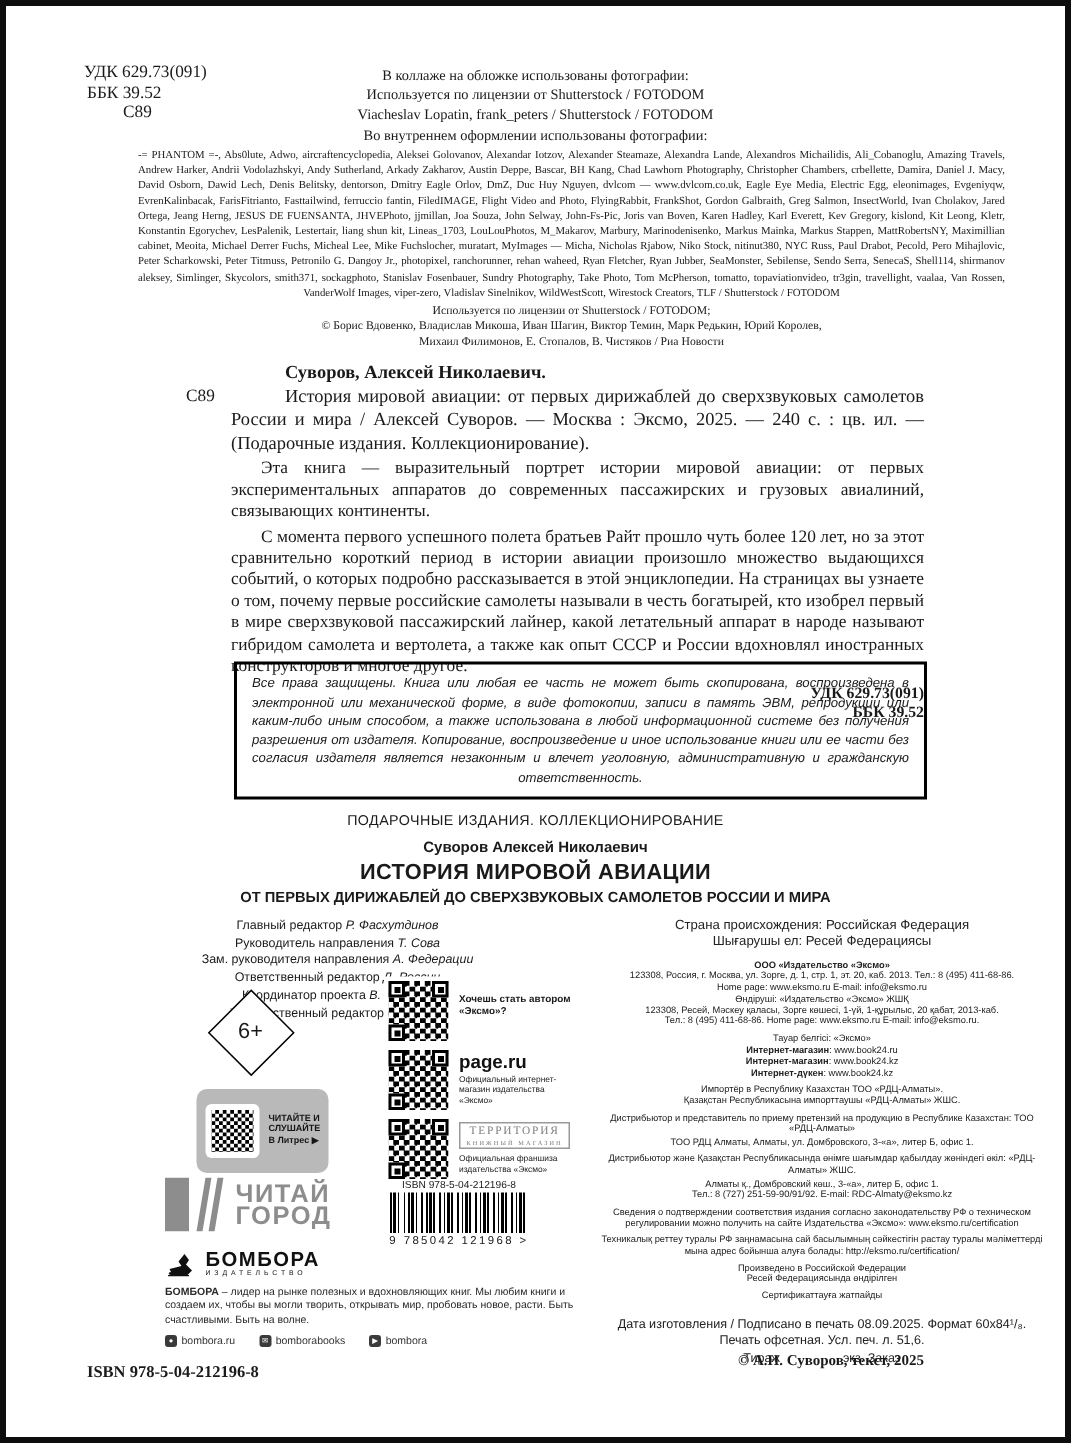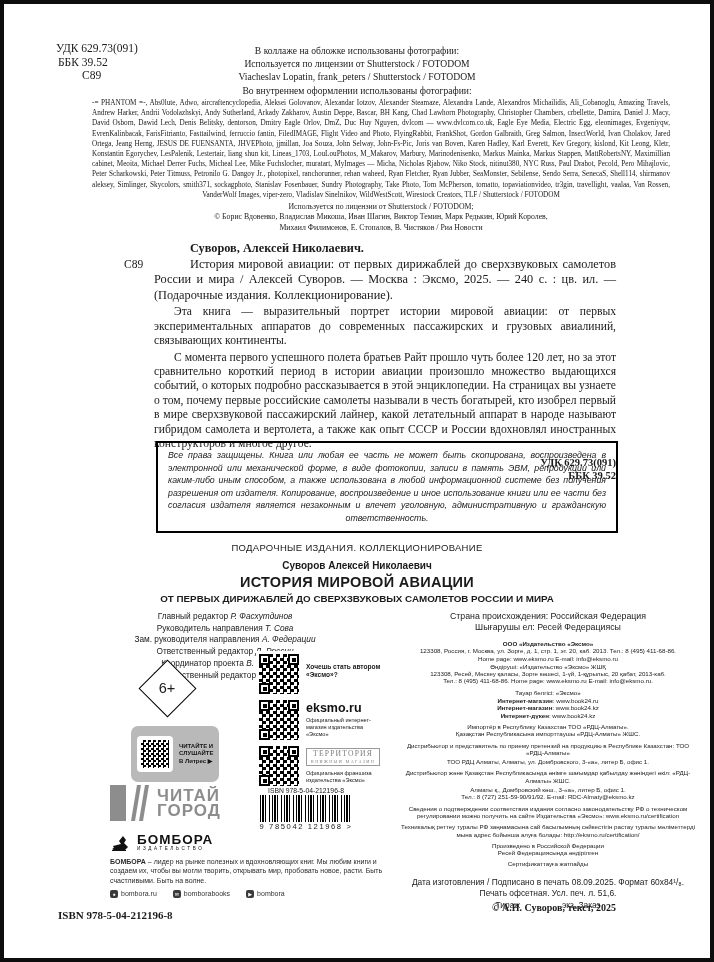--- a/index.html
+++ b/index.html
@@ -157,21 +157,21 @@
       <i class="fp tr"></i>
       <i class="fp bl"></i>
   </div>
   <div class="qr-label lbl-author">Хочешь стать автором «Эксмо»?</div>
 
   <div class="qr" style="left:255px; top:696px;">
     <i class="fp tl"></i>
       <i class="fp tr"></i>
       <i class="fp bl"></i>
   </div>
-  <div class="qr-label lbl-eksmo">eksmo.ru</div>
+  <div class="qr-label lbl-eksmo">page.ru</div>
   <div class="qr-label lbl-eksmo-sub">Официальный интернет-магазин издательства «Эксмо»</div>
 
   <div class="qr" style="left:255px; top:742px;">
     <i class="fp tl"></i>
       <i class="fp tr"></i>
       <i class="fp bl"></i>
   </div>
   <div class="abs territory">
     <div class="t1">ТЕРРИТОРИЯ</div>
     <div class="t2">КНИЖНЫЙ МАГАЗИН</div>

